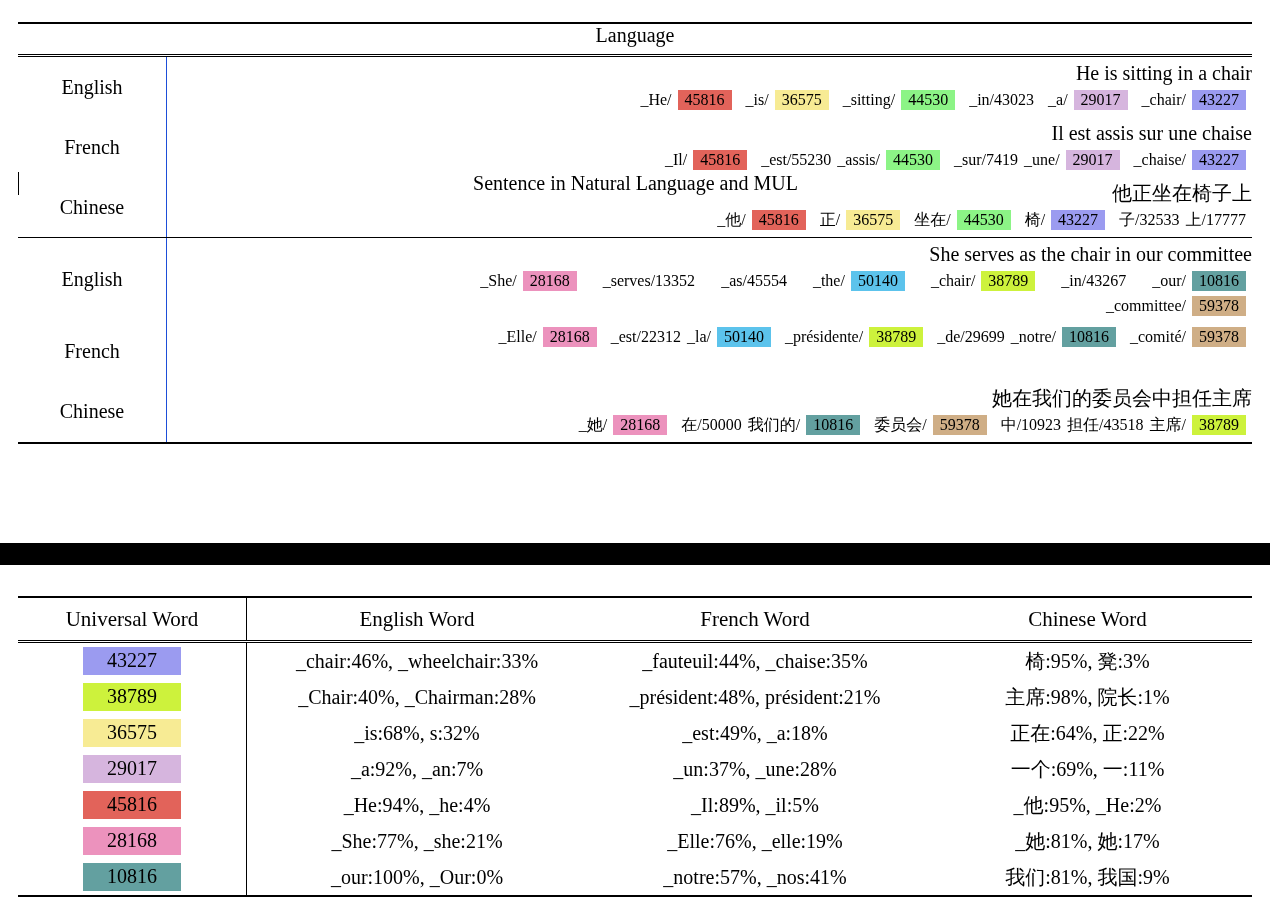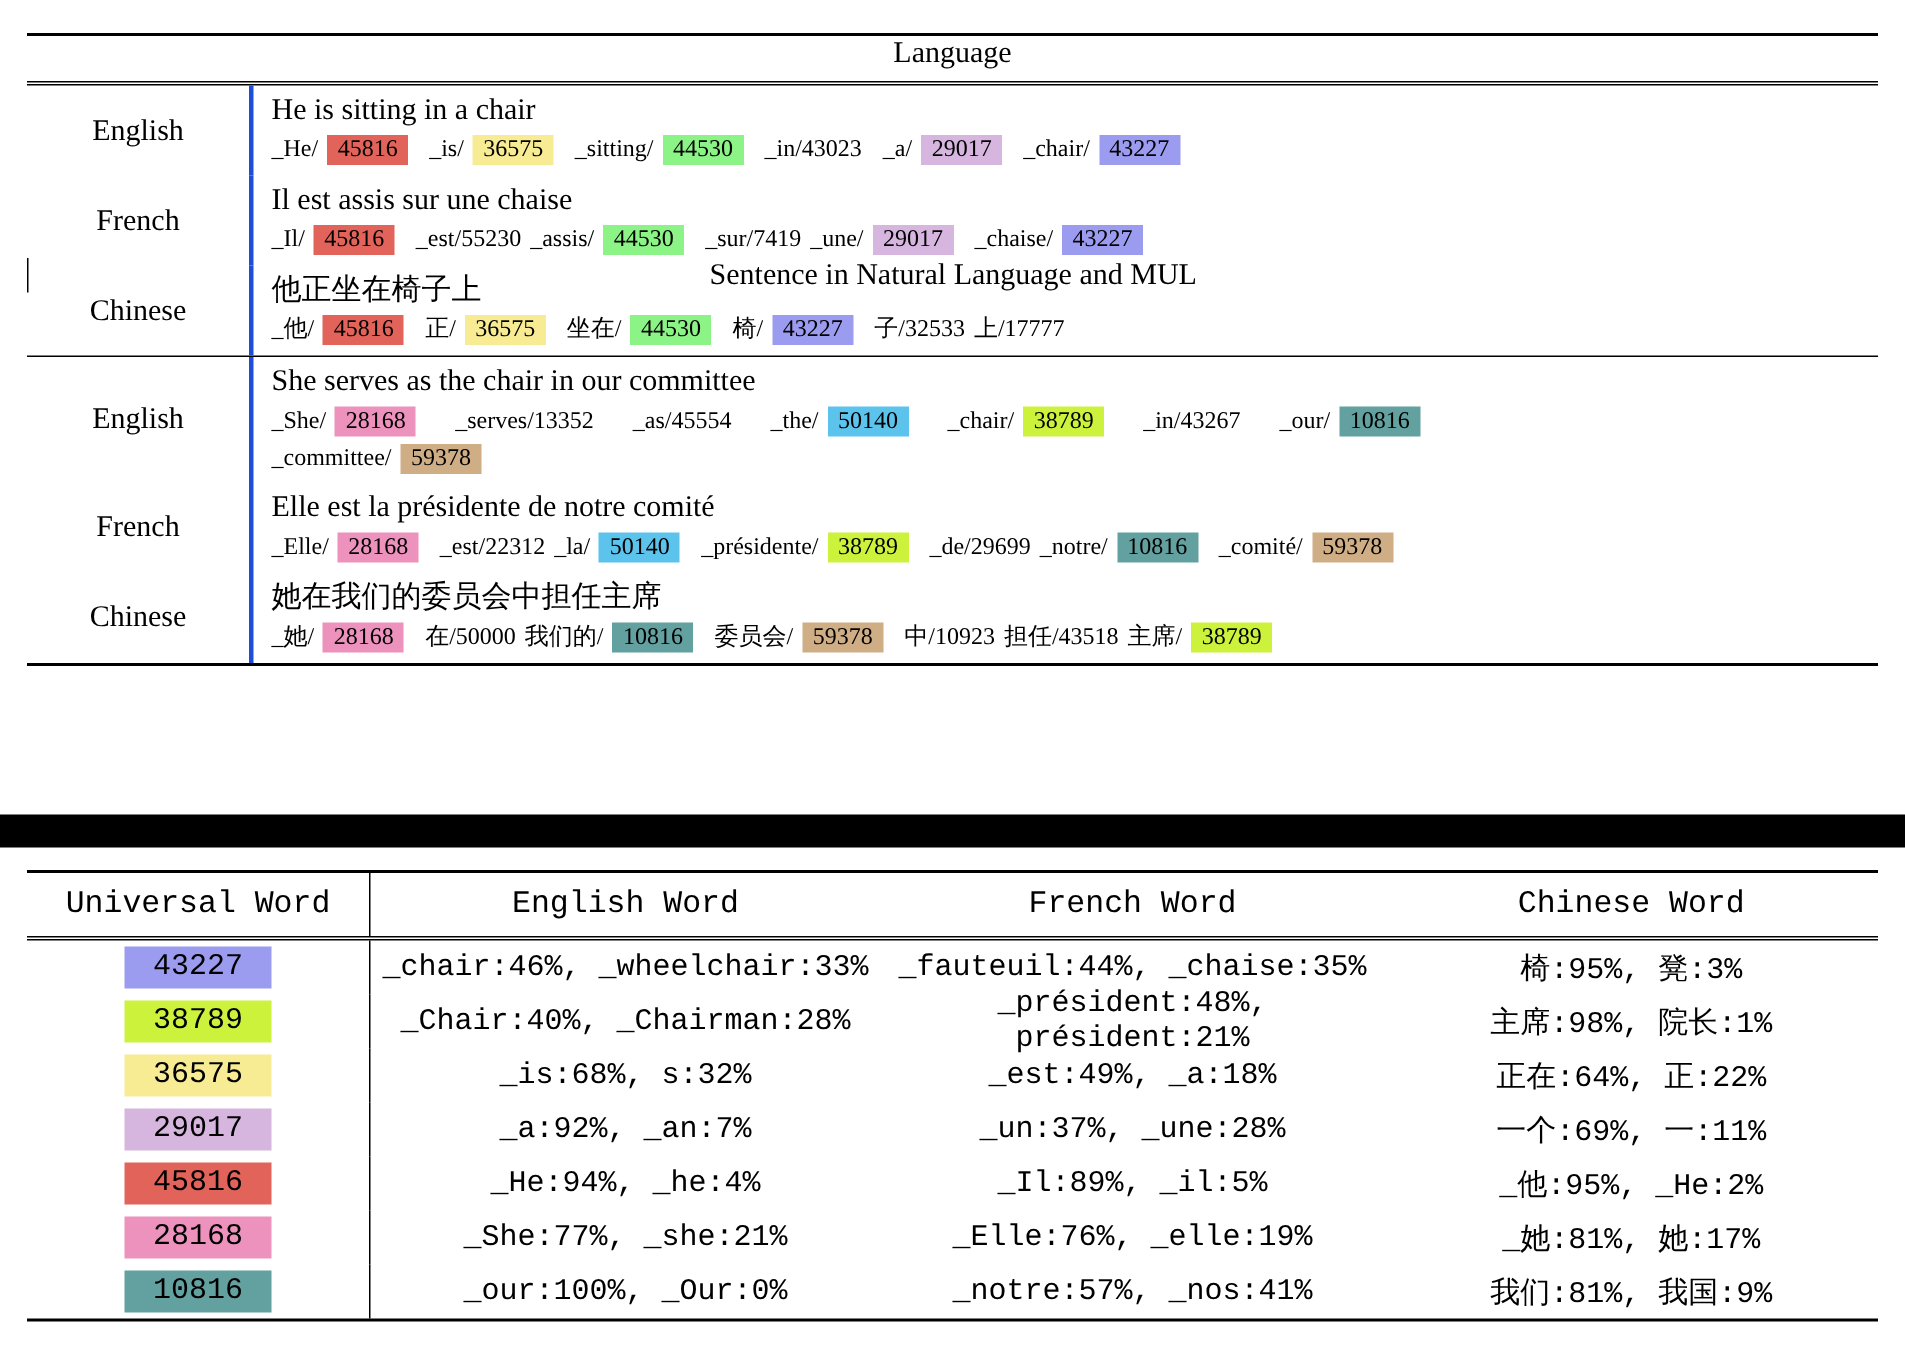--- a/index.html
+++ b/index.html
@@ -56,24 +56,25 @@
   .cell-lang {
     width: 148px;
     flex: 0 0 148px;
     display: flex;
     align-items: center;
     justify-content: center;
     font-size: 20px;
   }
   .cell-sent {
     flex: 1 1 auto;
-    border-left: 3px solid #1d4ed8;
+    border-left: 1px solid #1d4ed8;
     padding: 2px 0 4px 12px;
     font-size: 20px;
     line-height: 1.42;
+    text-align: right;
   }
   .nl-line { font-size: 20px; white-space: nowrap; }
   .mul-line { font-size: 16px; white-space: nowrap; margin-top: 2px; }
 
   .tok { white-space: nowrap; }
   .hl {
     padding: 1px 7px 2px 7px;
     white-space: nowrap;
   }
   .gap-s { display: inline-block; width: 6px; }
@@ -87,23 +88,22 @@
     top: 543px;
     width: 1270px;
     height: 22px;
     background: #000000;
   }
 
   
   #bottom-table {
     position: absolute;
     left: 18px;
-    top: 580px;
+    top: 596px;
     width: 1234px;
-    font-family: Liberation Mono, monospace;
   }
   .b-head-row {
     display: flex;
     align-items: center;
     height: 42px;
   }
   .b-row {
     display: flex;
     align-items: stretch;
     height: 36px;
@@ -181,21 +181,20 @@
         <div class="cell-lang">English</div>
         <div class="cell-sent">
           <div class="nl-line">She serves as the chair in our committee</div>
           <div class="mul-line"><span class="tok">_She/</span><span class="gap-s"></span><span class="hl" style="background: rgb(236, 146, 189);">28168</span><span class="gap-l"></span><span class="tok">_serves/13352</span><span class="gap-l"></span><span class="tok">_as/45554</span><span class="gap-l"></span><span class="tok">_the/</span><span class="gap-s"></span><span class="hl" style="background: rgb(92, 195, 236);">50140</span><span class="gap-l"></span><span class="tok">_chair/</span><span class="gap-s"></span><span class="hl" style="background: rgb(205, 242, 60);">38789</span><span class="gap-l"></span><span class="tok">_in/43267</span><span class="gap-l"></span><span class="tok">_our/</span><span class="gap-s"></span><span class="hl" style="background: rgb(99, 160, 160);">10816</span><span class="gap-s"></span></div>
           <div class="mul-line"><span class="tok">_committee/</span><span class="gap-s"></span><span class="hl" style="background: rgb(207, 174, 134);">59378</span><span class="gap-s"></span></div>
         </div>
       </div>
       <div class="tbody-row">
         <div class="cell-lang">French</div>
         <div class="cell-sent">
-          <div class="nl-line">Elle est la présidente de notre comité</div>
           <div class="mul-line"><span class="tok">_Elle/</span><span class="gap-s"></span><span class="hl" style="background: rgb(236, 146, 189);">28168</span><span class="gap-m"></span><span class="tok">_est/22312</span><span class="gap-s"></span><span class="tok">_la/</span><span class="gap-s"></span><span class="hl" style="background: rgb(92, 195, 236);">50140</span><span class="gap-m"></span><span class="tok">_présidente/</span><span class="gap-s"></span><span class="hl" style="background: rgb(205, 242, 60);">38789</span><span class="gap-m"></span><span class="tok">_de/29699</span><span class="gap-s"></span><span class="tok">_notre/</span><span class="gap-s"></span><span class="hl" style="background: rgb(99, 160, 160);">10816</span><span class="gap-m"></span><span class="tok">_comité/</span><span class="gap-s"></span><span class="hl" style="background: rgb(207, 174, 134);">59378</span><span class="gap-s"></span></div>
         </div>
       </div>
       <div class="tbody-row">
         <div class="cell-lang">Chinese</div>
         <div class="cell-sent">
           <div class="nl-line">她在我们的委员会中担任主席</div>
           <div class="mul-line"><span class="tok">_她/</span><span class="gap-s"></span><span class="hl" style="background: rgb(236, 146, 189);">28168</span><span class="gap-m"></span><span class="tok">在/50000</span><span class="gap-s"></span><span class="tok">我们的/</span><span class="gap-s"></span><span class="hl" style="background: rgb(99, 160, 160);">10816</span><span class="gap-m"></span><span class="tok">委员会/</span><span class="gap-s"></span><span class="hl" style="background: rgb(207, 174, 134);">59378</span><span class="gap-m"></span><span class="tok">中/10923</span><span class="gap-s"></span><span class="tok">担任/43518</span><span class="gap-s"></span><span class="tok">主席/</span><span class="gap-s"></span><span class="hl" style="background: rgb(205, 242, 60);">38789</span><span class="gap-s"></span></div>
         </div>
       </div>

